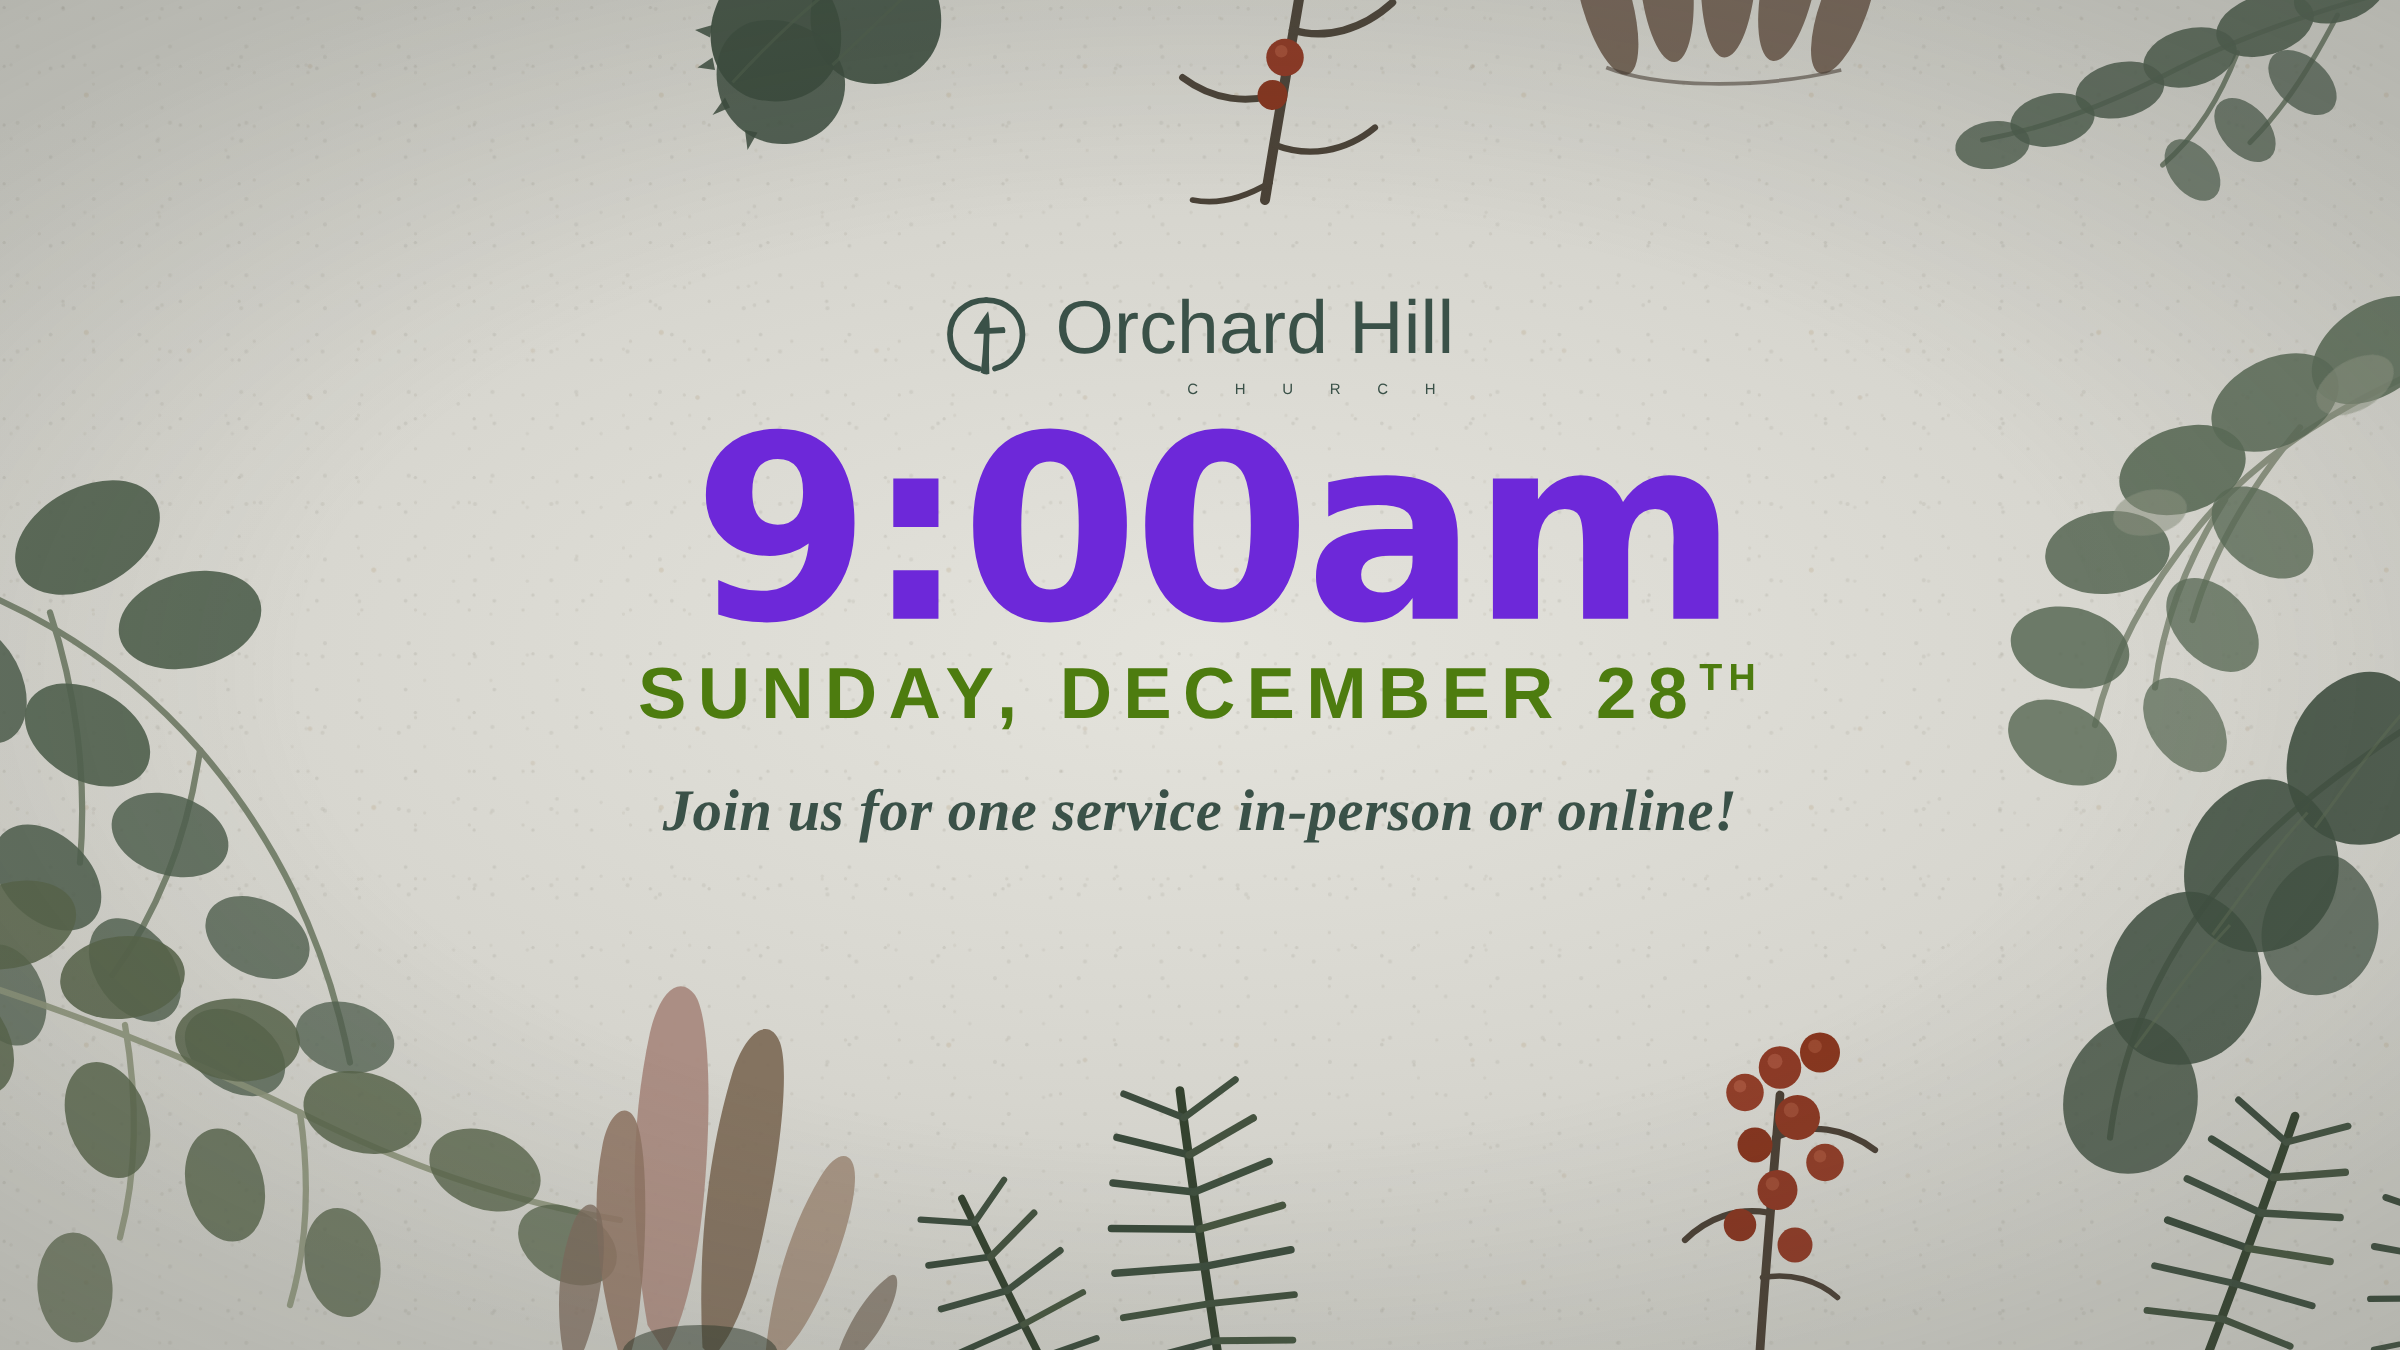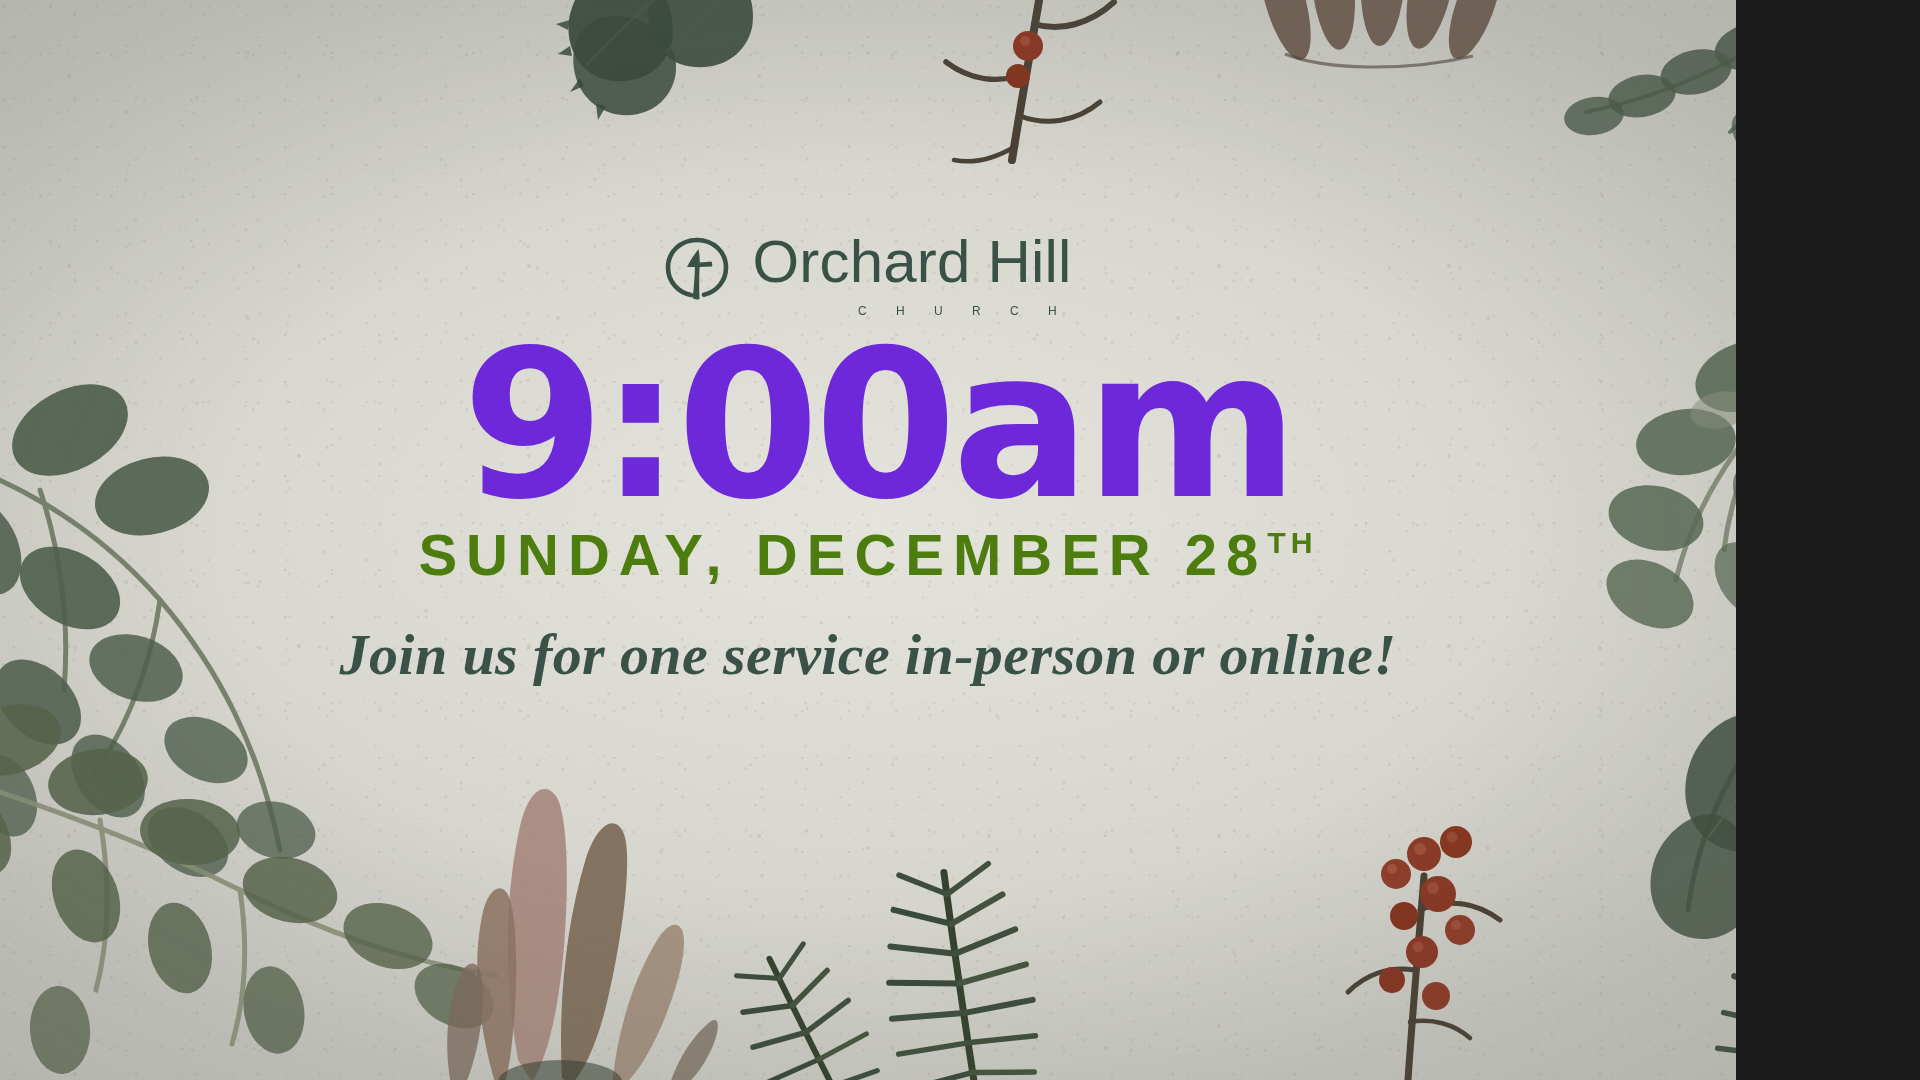--- a/index.html
+++ b/index.html
@@ -2,21 +2,21 @@
 <html><head>
 <meta charset="utf-8">
 <style>
   html, body {
     margin: 0;
     padding: 0;
     background: #1a1a1a;
   }
   #stage {
     position: relative;
-    width: 1736px;
+    width: 1920px;
     height: 1080px;
     overflow: hidden;
     font-family: "Liberation Sans", sans-serif;
     background-color: #dddcd5;
   }
 
   
   .bg-base {
     position: absolute;
     inset: 0;
@@ -123,21 +123,21 @@
     font-size: 0.52em;
     vertical-align: 0.72em;
     letter-spacing: 5px;
   }
 
   .tagline {
     margin-top: 42px;
     font-family: "Liberation Serif", serif;
     font-style: italic;
     font-weight: 700;
-    font-size: 58px;
+    font-size: 47px;
     line-height: 1;
     letter-spacing: 0.4px;
     color: #3a5148;
   }
 </style>
 </head>
 <body>
 
 <div id="stage">
 

